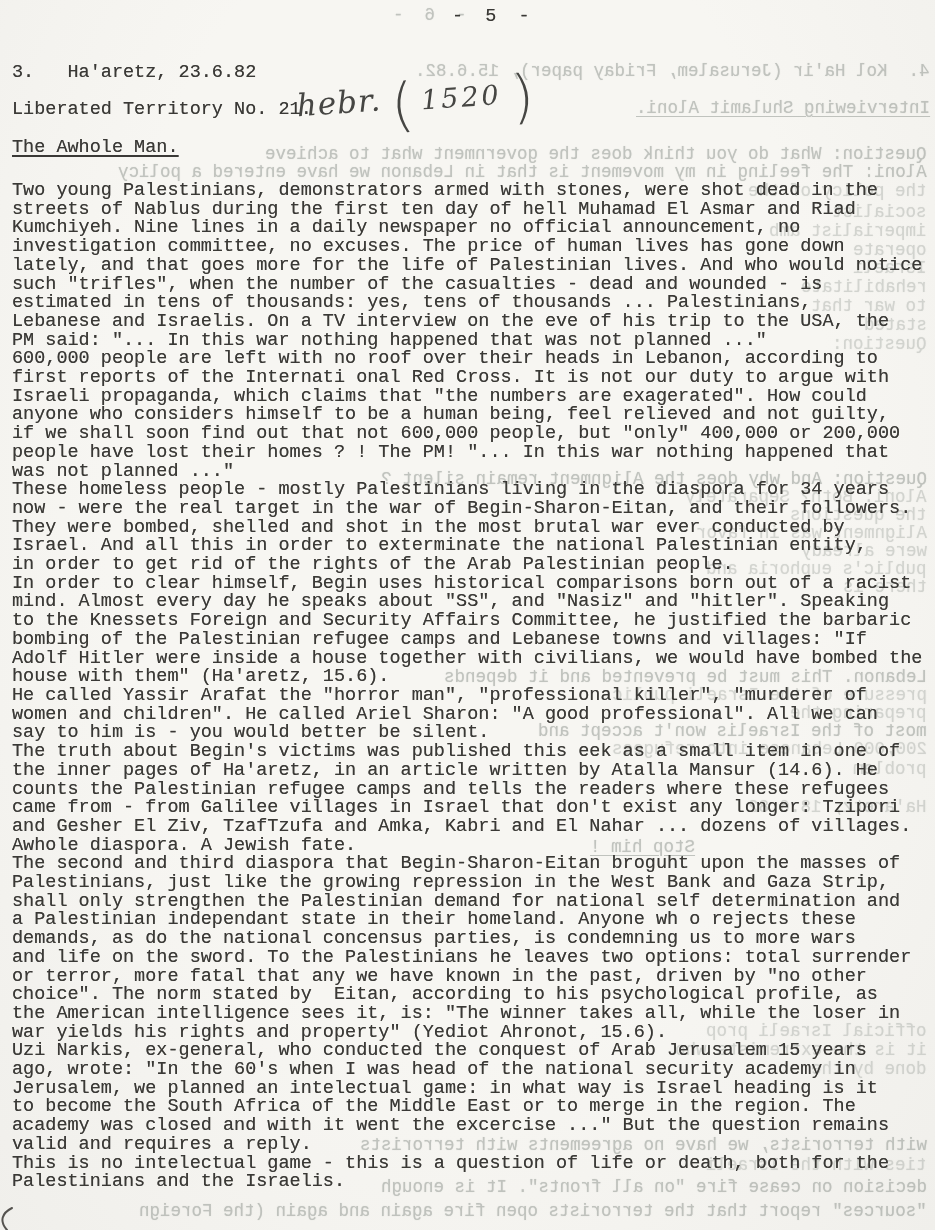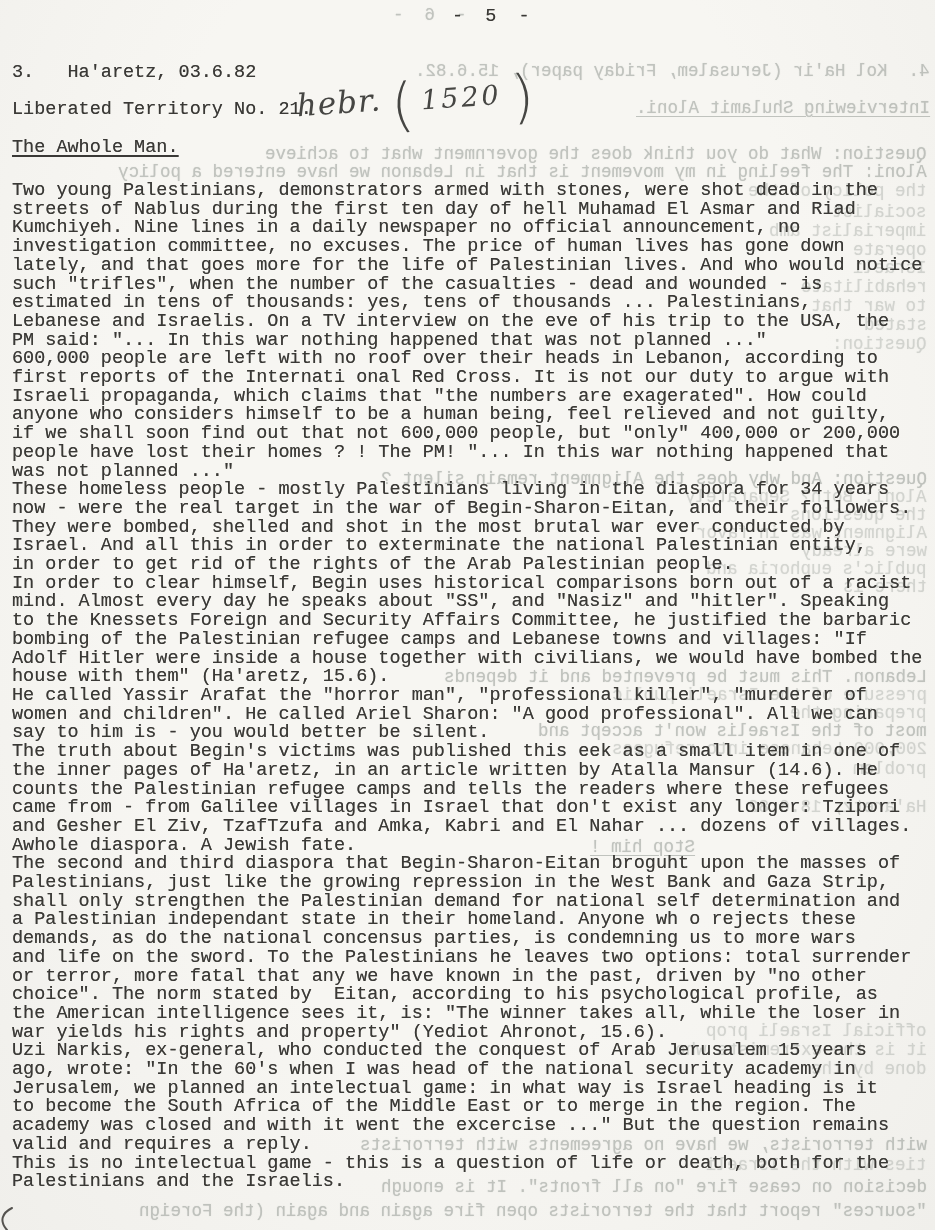--- a/index.html
+++ b/index.html
@@ -102,21 +102,21 @@
   <div class="ghost faint" style="right:8px;top:1022px;">official Israeli prop</div>
   <div class="ghost faint" style="right:8px;top:1041px;">it is the extremists who</div>
   <div class="ghost faint" style="right:8px;top:1060px;">done by the</div>
   <div class="ghost" style="right:8px;top:1136px;">with terrorists, we have no agreements with terrorists</div>
   <div class="ghost faint" style="right:8px;top:1156px;">ties with the Israeli</div>
   <div class="ghost" style="right:8px;top:1178px;">decision on cease fire "on all fronts". It is enough</div>
   <div class="ghost" style="right:8px;top:1202px;">"sources" report that the terrorists open fire again and again (the Foreign</div>
 
   <div class="typed" style="left:452px;top:8px;">-  5  -</div>
 
-  <div class="typed" style="left:12px;top:64px;">3.   Ha'aretz, 03.6.82</div>
+  <div class="typed" style="left:12px;top:64px;">3.   Ha'aretz, 23.6.82</div>
 
   <div class="typed" style="left:12px;top:101px;">Liberated Territory No. 21.</div>
 
   <div class="handwritten">
     <span class="hw-word">hebr.</span>
     <span class="hw-paren">(</span>
     <span class="hw-num">1520</span>
     <span class="hw-paren">)</span>
   </div>
 

